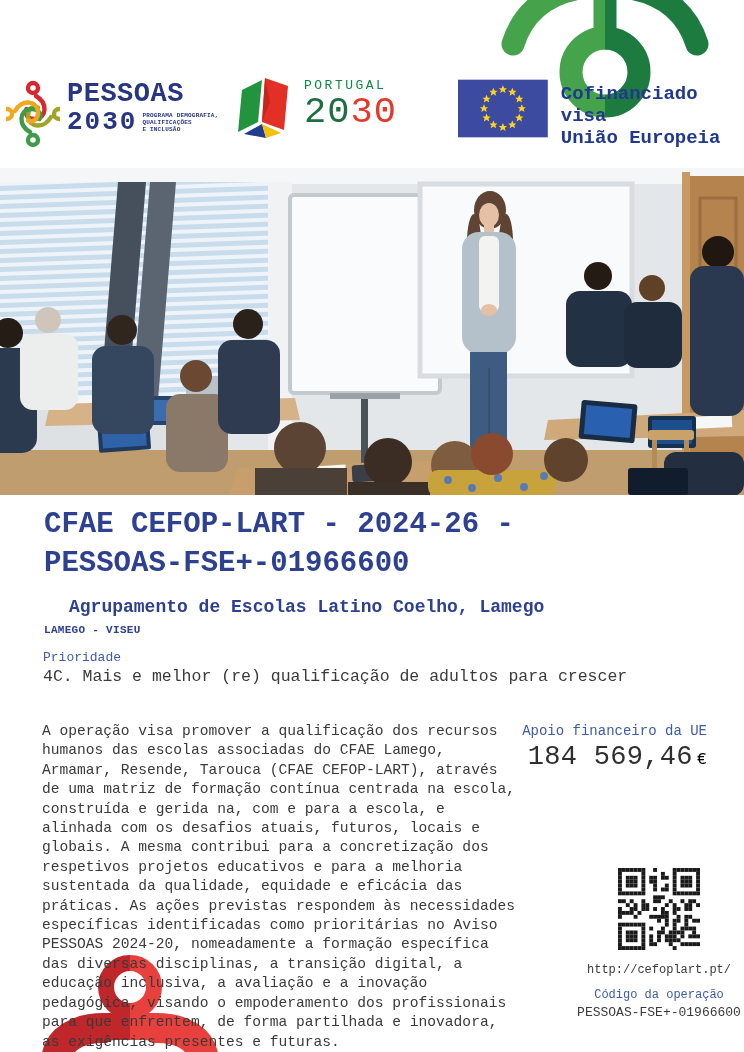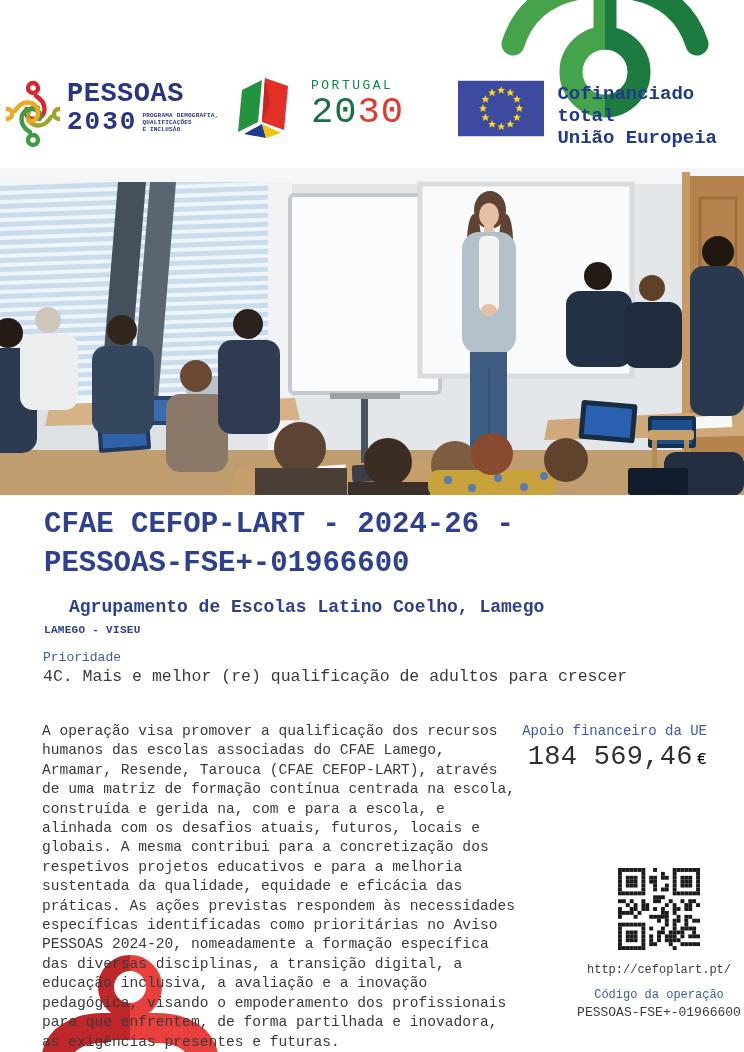--- a/index.html
+++ b/index.html
@@ -12,21 +12,21 @@
   .green-figure { position:absolute; left:497px; top:0; z-index:1; }
   .red-figure   { position:absolute; left:0; top:930px; z-index:0; }
   
   .logo-pessoas { position:absolute; left:6px; top:74px; display:flex; z-index:2; }
   .pessoas-text { margin-left:7px; padding-top:7px; color:#283583; }
   .pessoas-name { font-size:27px; font-weight:700; letter-spacing:.5px; line-height:26px; }
   .pessoas-row2 { display:flex; align-items:flex-start; margin-top:2px; }
   .pessoas-year { font-size:26px; font-weight:700; letter-spacing:2px; line-height:26px; }
   .pessoas-tagline { margin-left:5px; margin-top:3px; font-size:6px; font-weight:700; line-height:7px; letter-spacing:.2px; }
   .logo-portugal { position:absolute; left:236px; top:76px; display:flex; z-index:2; }
-  .portugal-text { margin-left:17px; padding-top:2px; }
+  .portugal-text { margin-left:10px; padding-top:2px; }
   .portugal-name { font-size:13px; letter-spacing:2.5px; color:#0b8a43; line-height:15px; }
   .portugal-year { font-size:37px; line-height:38px; letter-spacing:1px; }
   .portugal-year .y1 { color:#1b6f40; }
   .portugal-year .y2 { color:#e2392c;text-align:center; }
   .eu-block { position:absolute; left:458px; top:78px; display:flex; z-index:2; }
   .eu-text { margin-left:13px; padding-top:5px; font-size:19px; font-weight:700;
              color:#20398f; line-height:22px; }
   .eu-text span { display:block; }
   
   .photo { position:absolute; left:0; top:168px; width:744px; height:327px; }
@@ -143,21 +143,21 @@
           <path d="M0,-4.6 L1.35,-1.42 L4.37,-1.42 L2.04,0.54 L2.87,3.72 L0,1.84 L-2.87,3.72 L-2.04,0.54 L-4.37,-1.42 L-1.35,-1.42 Z" transform="translate(57.5,47.8)"></path>
           <path d="M0,-4.6 L1.35,-1.42 L4.37,-1.42 L2.04,0.54 L2.87,3.72 L0,1.84 L-2.87,3.72 L-2.04,0.54 L-4.37,-1.42 L-1.35,-1.42 Z" transform="translate(47.5,50.5)"></path>
           <path d="M0,-4.6 L1.35,-1.42 L4.37,-1.42 L2.04,0.54 L2.87,3.72 L0,1.84 L-2.87,3.72 L-2.04,0.54 L-4.37,-1.42 L-1.35,-1.42 Z" transform="translate(37.5,47.8)"></path>
           <path d="M0,-4.6 L1.35,-1.42 L4.37,-1.42 L2.04,0.54 L2.87,3.72 L0,1.84 L-2.87,3.72 L-2.04,0.54 L-4.37,-1.42 L-1.35,-1.42 Z" transform="translate(30.2,40.5)"></path>
           <path d="M0,-4.6 L1.35,-1.42 L4.37,-1.42 L2.04,0.54 L2.87,3.72 L0,1.84 L-2.87,3.72 L-2.04,0.54 L-4.37,-1.42 L-1.35,-1.42 Z" transform="translate(27.5,30.5)"></path>
           <path d="M0,-4.6 L1.35,-1.42 L4.37,-1.42 L2.04,0.54 L2.87,3.72 L0,1.84 L-2.87,3.72 L-2.04,0.54 L-4.37,-1.42 L-1.35,-1.42 Z" transform="translate(30.2,20.5)"></path>
           <path d="M0,-4.6 L1.35,-1.42 L4.37,-1.42 L2.04,0.54 L2.87,3.72 L0,1.84 L-2.87,3.72 L-2.04,0.54 L-4.37,-1.42 L-1.35,-1.42 Z" transform="translate(37.5,13.2)"></path>
         </g>
     </svg>
     <div class="eu-text">
-      <span>Cofinanciado total</span>
+      <span>Cofinanciado visa</span>
       <span>União Europeia</span>
     </div>
   </div>
 
   <svg class="photo" width="744" height="327" viewBox="0 0 744 327">
     <defs>
       <pattern id="blinds" width="12" height="9" patternUnits="userSpaceOnUse" patternTransform="rotate(-2)">
         <rect width="12" height="5" fill="#c9dcec"></rect>
           <rect y="5" width="12" height="4" fill="#eef4f9"></rect>
       </pattern>

